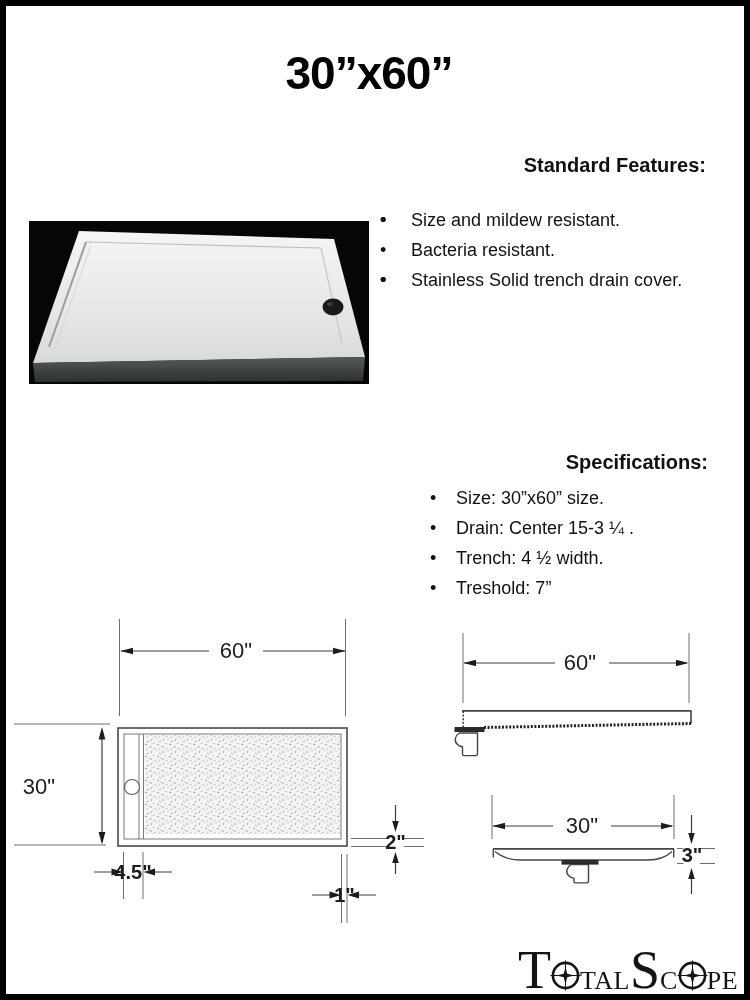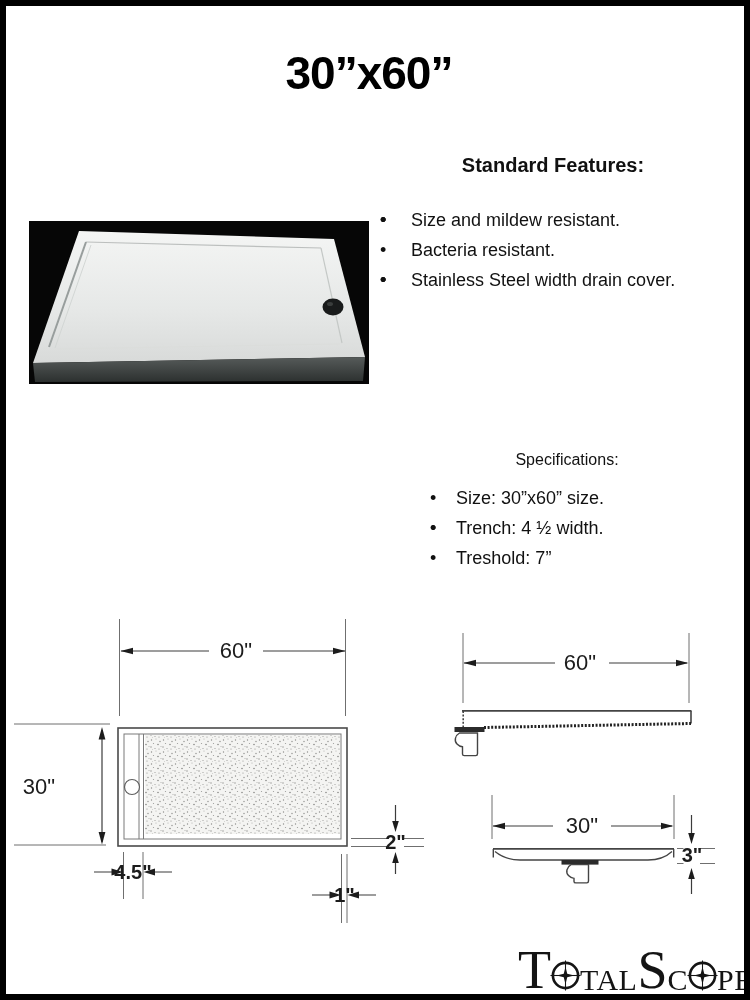--- a/index.html
+++ b/index.html
@@ -6,71 +6,71 @@
   .page{
     position:relative;width:750px;height:1000px;background:#fff;
     border:6px solid #000;box-sizing:border-box;overflow:hidden;
     font-family:"Liberation Sans",sans-serif;color:#111;margin:0 auto;
   }
   .title{
     position:absolute;left:0;right:12px;top:40px;text-align:center;
     font-size:46px;font-weight:bold;letter-spacing:-1px;color:#000;
   }
   .feat-head{
-    position:absolute;left:372px;top:148px;width:350px;text-align:center;
+    position:absolute;left:350px;top:148px;width:350px;text-align:right;
     font-size:20px;font-weight:bold;
   }
   .spec-head{
-    position:absolute;left:420px;top:445px;width:282px;text-align:center;
-    font-size:16px;font-weight:normal;
+    position:absolute;left:420px;top:445px;width:282px;text-align:right;
+    font-size:20px;font-weight:bold;
   }
   ul.plainlist{list-style:none;margin:0;padding:0;position:absolute;}
   .feat-list{left:364px;top:199px;width:382px;}
   .spec-list{left:418px;top:477px;width:320px;}
   .plainlist li{position:relative;line-height:30px;font-size:18px;}
   .feat-list li{padding-left:41px;}
   .spec-list li{padding-left:32px;}
   .blt{position:absolute;left:10px;top:0;}
   .spec-list .blt{left:6px;}
   .itxt{white-space:pre-wrap;}
   .photo{position:absolute;left:23px;top:215px;width:340px;height:163px;}
   .drawings{position:absolute;left:0;top:600px;width:750px;height:340px;}
   .dimtxt{font-family:"Liberation Sans",sans-serif;fill:#1c1c1c;}
   .logo{
     position:absolute;left:512px;top:937px;height:48px;display:flex;
     align-items:flex-end;color:#141414;font-family:"Liberation Serif",serif;
   }
   .logo .big{font-size:54px;line-height:0.78;}
-  .logo .sm{font-size:30px;line-height:0.78;letter-spacing:0.5px;}
+  .logo .sm{font-size:26px;line-height:0.78;letter-spacing:0.5px;}
   .logo svg{margin:0 -1px 0 -1px;}
 </style>
 </head>
 <body>
 
 <div class="page">
 
   <div class="title">30”x60”</div>
 
   <div class="feat-head">Standard Features:</div>
 
   <ul class="plainlist feat-list">
     <li><span class="blt">•</span></li>
     <li><span class="blt">•</span></li>
     <li><span class="blt">•</span><span class="itxt">Size and mildew resistant.</span></li>
     <li><span class="blt">•</span><span class="itxt">Bacteria resistant.</span></li>
     <li><span class="blt">•</span></li>
     <li><span class="blt">•</span></li>
-    <li><span class="blt">•</span><span class="itxt">Stainless Steel width drain cover.</span></li>
+    <li><span class="blt">•</span><span class="itxt">Stainless Solid trench drain cover.</span></li>
   </ul>
 
   <div class="spec-head">Specifications:</div>
 
   <ul class="plainlist spec-list">
     <li><span class="blt">•</span><span class="itxt">Size: 30”x60” size.</span></li>
-    <li><span class="blt">•</span></li>
+    <li><span class="blt">•</span><span class="itxt">Drain: Center 15-3 ¼ .</span></li>
     <li><span class="blt">•</span><span class="itxt">Trench: 4 ½ width.</span></li>
     <li><span class="blt">•</span><span class="itxt">Treshold: 7”</span></li>
   </ul>
 
   <svg class="photo" viewBox="0 0 340 163">
     <defs>
       <linearGradient id="panTop" x1="0" y1="0" x2="0" y2="1">
         <stop offset="0" stop-color="#f4f5f4"></stop>
           <stop offset="0.6" stop-color="#e6e8e7"></stop>
           <stop offset="1" stop-color="#d8dad9"></stop>

